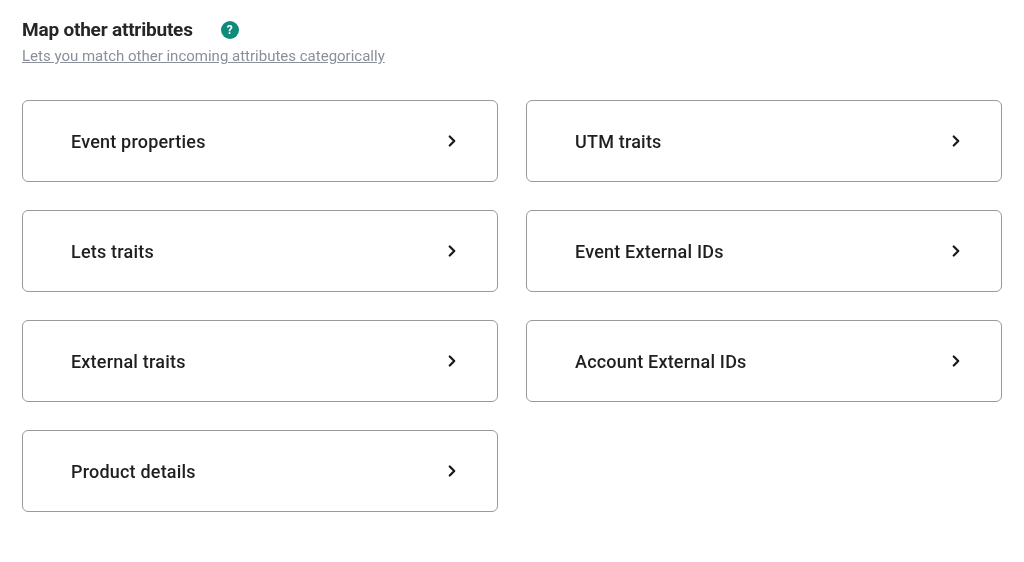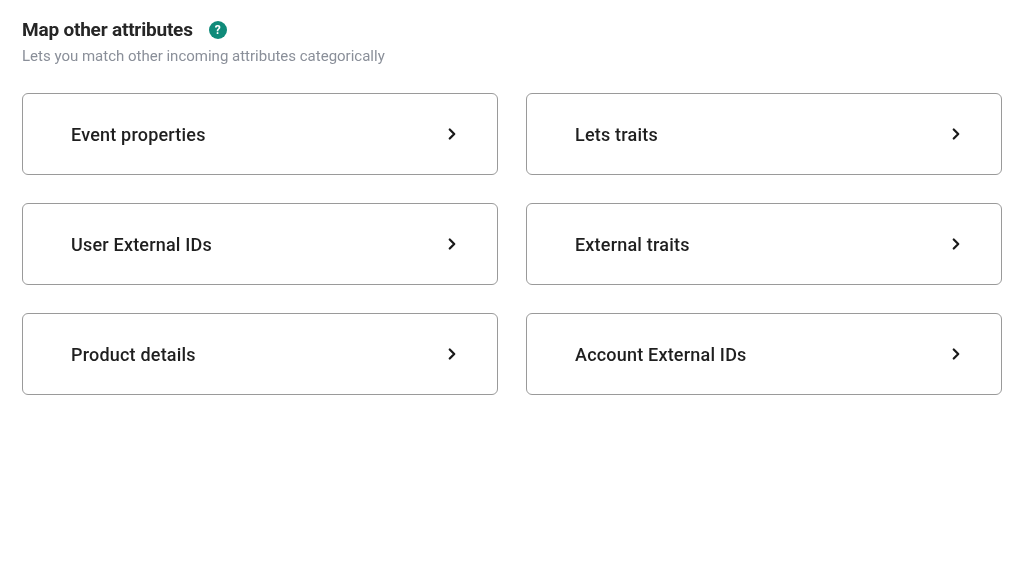--- a/index.html
+++ b/index.html
@@ -10,21 +10,21 @@
     body {
       font-family: -apple-system, BlinkMacSystemFont, 'Segoe UI', Roboto, Helvetica, Arial, sans-serif;
       background: #ffffff;
       padding: 18px 22px;
       width: 1024px;
       color: #1a1a1a;
     }
     .header {
       display: flex;
       align-items: center;
-      gap: 16px;
+      gap: 28px;
       margin-bottom: 6px;
     }
     .title {
       font-size: 19px;
       font-weight: 700;
       color: #262626;
       letter-spacing: -0.2px;
     }
     .help-icon {
       width: 18px;
@@ -34,21 +34,22 @@
       color: #ffffff;
       display: flex;
       align-items: center;
       justify-content: center;
       font-size: 12px;
       font-weight: 700;
     }
     .subtitle {
       font-size: 15px;
       color: #8a8f99;
-      margin-bottom: 28px;
+      margin-bottom: 35px;
+      text-decoration: underline;
     }
     .grid {
       display: grid;
       grid-template-columns: 1fr 1fr;
       column-gap: 40px;
       row-gap: 30px;
       gap: 28px;
     }
     .card {
       border: 1px solid #9a9a9a;
@@ -93,59 +94,67 @@
 
   <div class="card">
     <span class="card-label">Event properties</span>
     <span class="chevron">
       <svg viewBox="0 0 24 24" fill="none" stroke="#1a1a1a" stroke-width="3" stroke-linecap="round" stroke-linejoin="round">
           <polyline points="9 18 15 12 9 6"></polyline>
         </svg>
     </span>
   </div>
 
+  <div class="card">
+    <span class="card-label">UTM traits</span>
+    <span class="chevron">
+      <svg viewBox="0 0 24 24" fill="none" stroke="#1a1a1a" stroke-width="3" stroke-linecap="round" stroke-linejoin="round">
+          <polyline points="9 18 15 12 9 6"></polyline>
+        </svg>
+    </span>
+  </div>
 
   <div class="card">
     <span class="card-label">Lets traits</span>
     <span class="chevron">
       <svg viewBox="0 0 24 24" fill="none" stroke="#1a1a1a" stroke-width="3" stroke-linecap="round" stroke-linejoin="round">
           <polyline points="9 18 15 12 9 6"></polyline>
         </svg>
     </span>
   </div>
 
   <div class="card">
-    <span class="card-label">User External IDs</span>
+    <span class="card-label">Event External IDs</span>
     <span class="chevron">
       <svg viewBox="0 0 24 24" fill="none" stroke="#1a1a1a" stroke-width="3" stroke-linecap="round" stroke-linejoin="round">
           <polyline points="9 18 15 12 9 6"></polyline>
         </svg>
     </span>
   </div>
 
   <div class="card">
     <span class="card-label">External traits</span>
     <span class="chevron">
       <svg viewBox="0 0 24 24" fill="none" stroke="#1a1a1a" stroke-width="3" stroke-linecap="round" stroke-linejoin="round">
           <polyline points="9 18 15 12 9 6"></polyline>
         </svg>
     </span>
   </div>
 
   <div class="card">
-    <span class="card-label">Product details</span>
+    <span class="card-label">Account External IDs</span>
     <span class="chevron">
       <svg viewBox="0 0 24 24" fill="none" stroke="#1a1a1a" stroke-width="3" stroke-linecap="round" stroke-linejoin="round">
           <polyline points="9 18 15 12 9 6"></polyline>
         </svg>
     </span>
   </div>
 
   <div class="card">
-    <span class="card-label">Account External IDs</span>
+    <span class="card-label">Product details</span>
     <span class="chevron">
       <svg viewBox="0 0 24 24" fill="none" stroke="#1a1a1a" stroke-width="3" stroke-linecap="round" stroke-linejoin="round">
           <polyline points="9 18 15 12 9 6"></polyline>
         </svg>
     </span>
   </div>
 
   <div class="placeholder"></div>
 
 </div>

